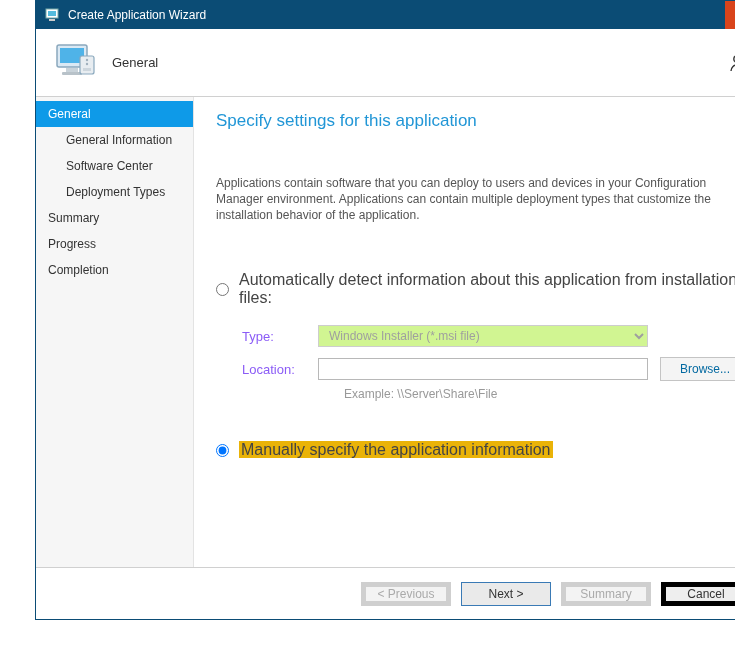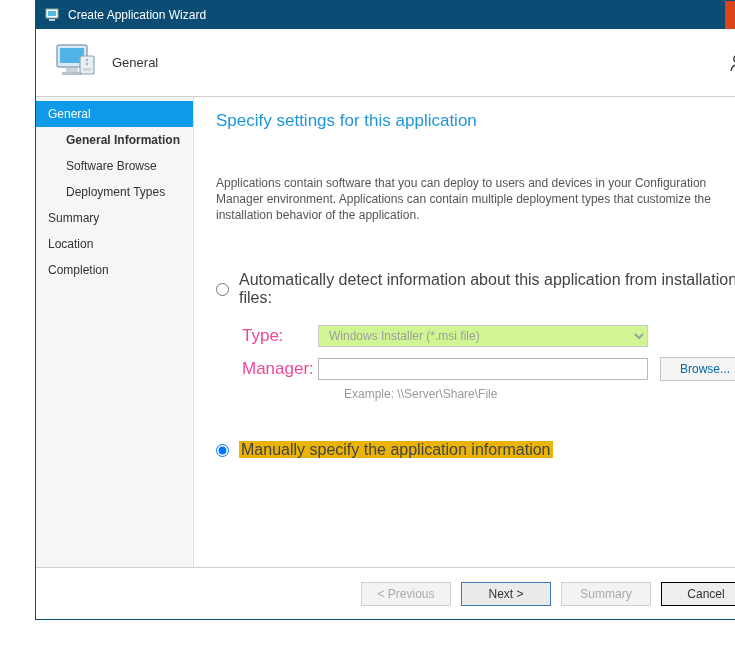--- a/index.html
+++ b/index.html
@@ -75,42 +75,42 @@
   background: #0e9ae8;
   color: #fff;
 }
 .sidebar .substep {
   padding: 4px 12px 4px 30px;
   font-size: 12px;
   color: #333;
   cursor: pointer;
   line-height: 18px;
 }
-.sidebar .substep.active { font-weight: bold; }
+.sidebar .substep.active { font-weight: normal; }
 .content {
   flex: 1;
   padding: 14px 18px 10px 22px;
   display: flex;
   flex-direction: column;
   color: #444;
 }
 .content h2 {
   color: #2196d6;
   font-weight: normal;
   font-size: 17px;
   margin-bottom: 44px;
 }
 .intro { font-size: 12px; color: #555; line-height: 16px; margin-bottom: 48px; }
 .radio-row { display: flex; align-items: center; margin-bottom: 18px; }
 .radio-row input[type=radio] { margin-right: 10px; }
 .radio-row label { font-size: 16px; }
 .highlight { background: #eab308; padding: 0 2px; }
 .form-grid { margin-left: 26px; margin-bottom: 40px; }
 .form-row { display: flex; align-items: center; margin-bottom: 10px; }
-.form-row .lbl { width: 76px; color: #ec4899; font-size: 17px; }
+.form-row .lbl { width: 76px; color: #8b5cf6; font-size: 13px; }
 .form-row select, .form-row input[type=text] {
   height: 22px;
   font-size: 12px;
   padding: 0 6px;
   border: 1px solid #b8b8b8;
   background: #fff;
   color: #555;
 }
 .form-row select { width: 330px; }
 .form-row select[disabled] { color: #777; background: #bef264; }
@@ -131,21 +131,21 @@
   display: flex;
   align-items: center;
   justify-content: flex-end;
   padding: 0 18px;
   gap: 10px;
   background: #fff;
 }
 .footer button {
   width: 90px; height: 24px;
   font-size: 12px;
-  border: 1px solid #000000;
+  border: 5px solid #000000;
   background: #eee;
   color: #333;
   cursor: pointer;
 }
 .footer button[disabled] {
   color: #aaa;
   border-color: #cfcfcf;
   background: #f3f3f3;
   cursor: default;
 }
@@ -195,45 +195,45 @@
         <circle cx="16" cy="6.5" r="2.4" fill="none" stroke="#333" stroke-width="1.3"></circle>
         <path d="M13 13c1-1 2.2-1.4 3.2-1.4 2.4 0 4.3 1.9 4.3 4.6" fill="none" stroke="#333" stroke-width="1.3"></path>
       </svg>
     </span>
   </div>
 
   <div class="body">
     <div class="sidebar">
       <div class="step current">General</div>
       <div class="substep active">General Information</div>
-      <div class="substep">Software Browse</div>
+      <div class="substep">Software Center</div>
       <div class="substep">Deployment Types</div>
       <div class="step">Summary</div>
-      <div class="step">Location</div>
+      <div class="step">Progress</div>
       <div class="step">Completion</div>
     </div>
 
     <div class="content">
       <h2>Specify settings for this application</h2>
       <p class="intro">Applications contain software that you can deploy to users and devices in your Configuration Manager environment. Applications can contain multiple deployment types that customize the installation behavior of the application.</p>
 
       <div class="radio-row">
         <input type="radio" name="mode" id="r-auto" style="">
         <label for="r-auto">Automatically detect information about this application from installation files:</label>
       </div>
 
       <div class="form-grid">
         <div class="form-row">
           <span class="lbl">Type:</span>
           <select disabled="">
             <option>Windows Installer (*.msi file)</option>
           </select>
         </div>
         <div class="form-row">
-          <span class="lbl">Manager:</span>
+          <span class="lbl">Location:</span>
           <input type="text" disabled="" value="" style="">
           <button class="browse" disabled="">Browse...</button>
         </div>
         <div class="example">Example: \\Server\Share\File</div>
       </div>
 
       <div class="radio-row">
         <input type="radio" name="mode" id="r-manual" checked="" style="">
         <label for="r-manual"><span class="highlight">Manually specify the application information</span></label>
       </div>

